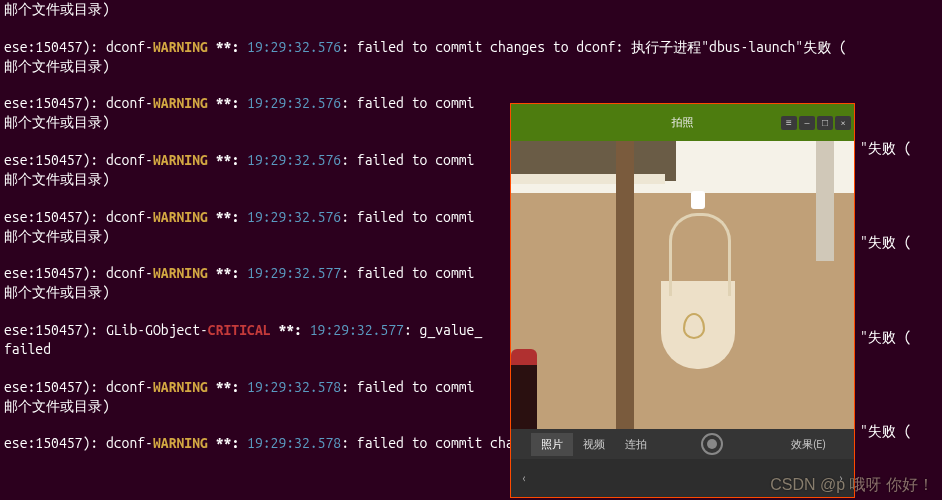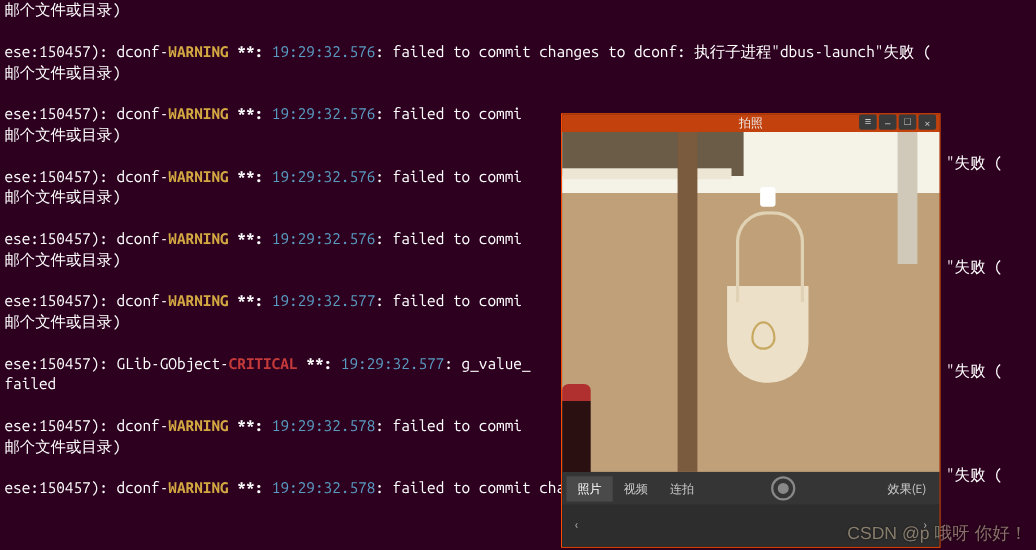--- a/index.html
+++ b/index.html
@@ -31,23 +31,24 @@
     left: 510px; top: 103px;
     width: 345px; height: 395px;
     border: 1px solid #ff4a00;
     background: #1e1e1e;
     display: flex; flex-direction: column;
     font-family: "Ubuntu", sans-serif;
     font-size: 11px;
     color: #ccc;
   }
   .titlebar {
-    height: 16px;
-    background: #c2410c;
-    display: flex;
+    height: 37px;
+    background: #4d7c0f;
+    display: flex;
+    align-items: center;
     position: relative;
   }
   .titlebar .title {
     flex: 1;
     text-align: center;
     font-size: 11px;
     color: #eee;
   }
   .titlebar .btns {
     display: flex;
@@ -117,21 +118,21 @@
   .preview .bar-right {
     position: absolute; top: 0; right: 20px;
     width: 18px; height: 120px;
     background: #d0c8b8;
   }
   .toolbar {
     height: 30px;
     background: #353535;
     display: flex;
     align-items: center;
-    padding: 0 4px;
+    padding: 0 20px;
     gap: 0;
   }
   .toolbar .tab {
     padding: 4px 10px;
     color: #ccc;
     cursor: pointer;
     font-size: 11px;
   }
   .toolbar .tab.active {
     background: #4a4a4a;

